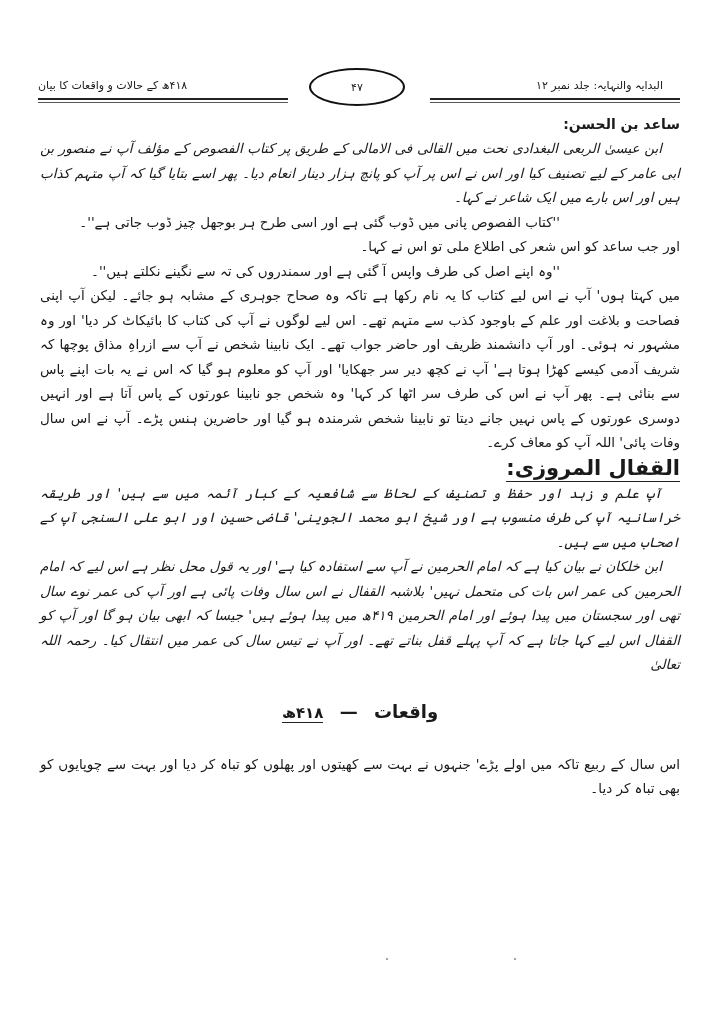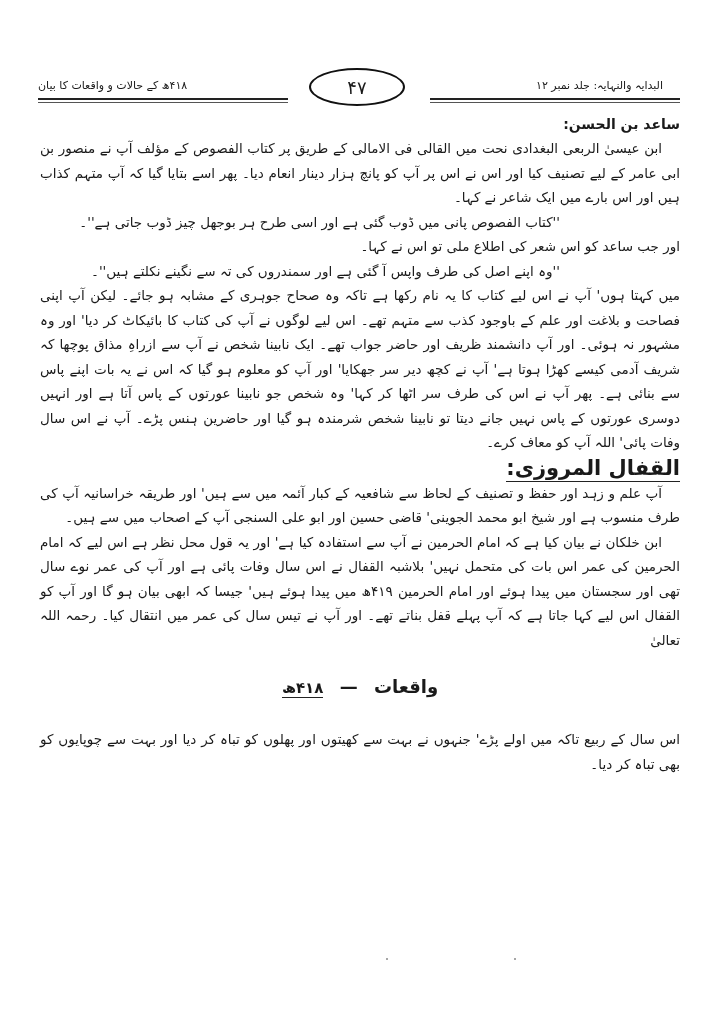--- a/index.html
+++ b/index.html
@@ -60,38 +60,38 @@
       left: 271px;
       top: -8px;
       width: 96px;
       height: 38px;
       border: 2px solid #111;
       border-radius: 50%;
       box-sizing: border-box;
       display: flex;
       align-items: center;
       justify-content: center;
-      font-size: 18px;
+      font-size: 11px;
       background: #fff;
     }
     
     .content {
       position: absolute;
       top: 112px;
       left: 40px;
       width: 640px;
       direction: rtl;
       text-align: justify;
       font-size: 13.5px;
       line-height: 24.5px;
     }
     .content p {
       margin: 0;
     }
-    .content .indent { text-indent: 18px; }
+    .content .indent { text-indent: 18px; font-style: italic; }
     .heading {
       font-weight: bold;
       font-size: 21px;
       line-height: 26px;
       margin: 0;
     }
     .heading.underlined span {
       border-bottom: 1px solid #222;
       padding-bottom: 1px;
     }

